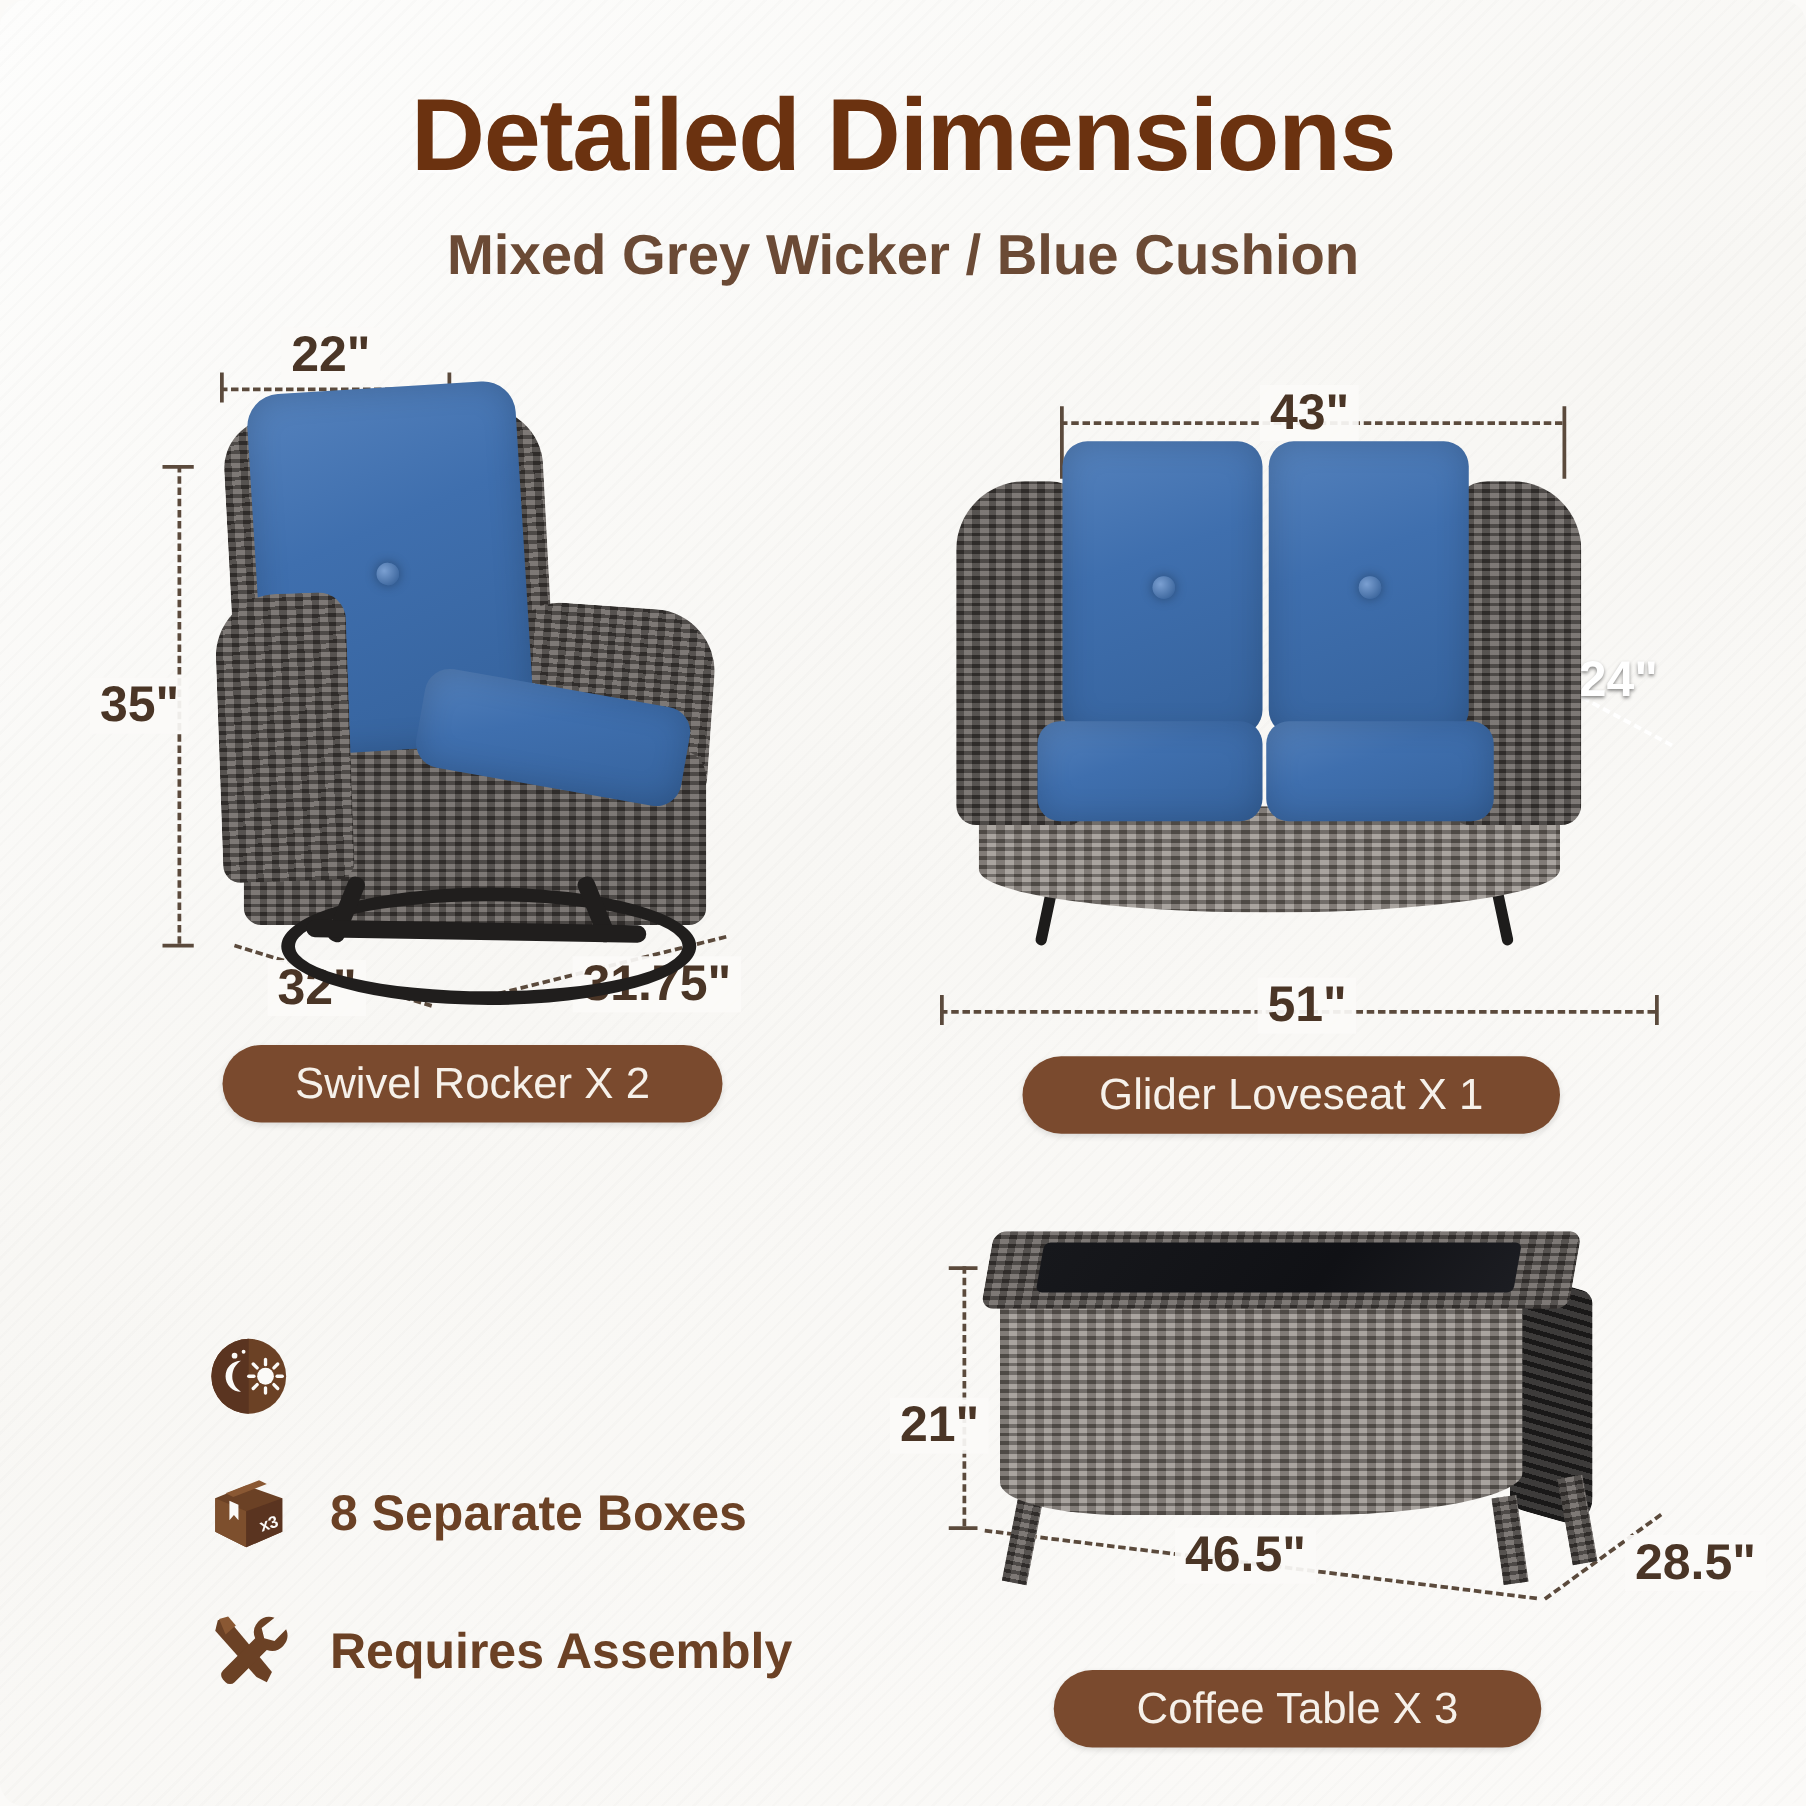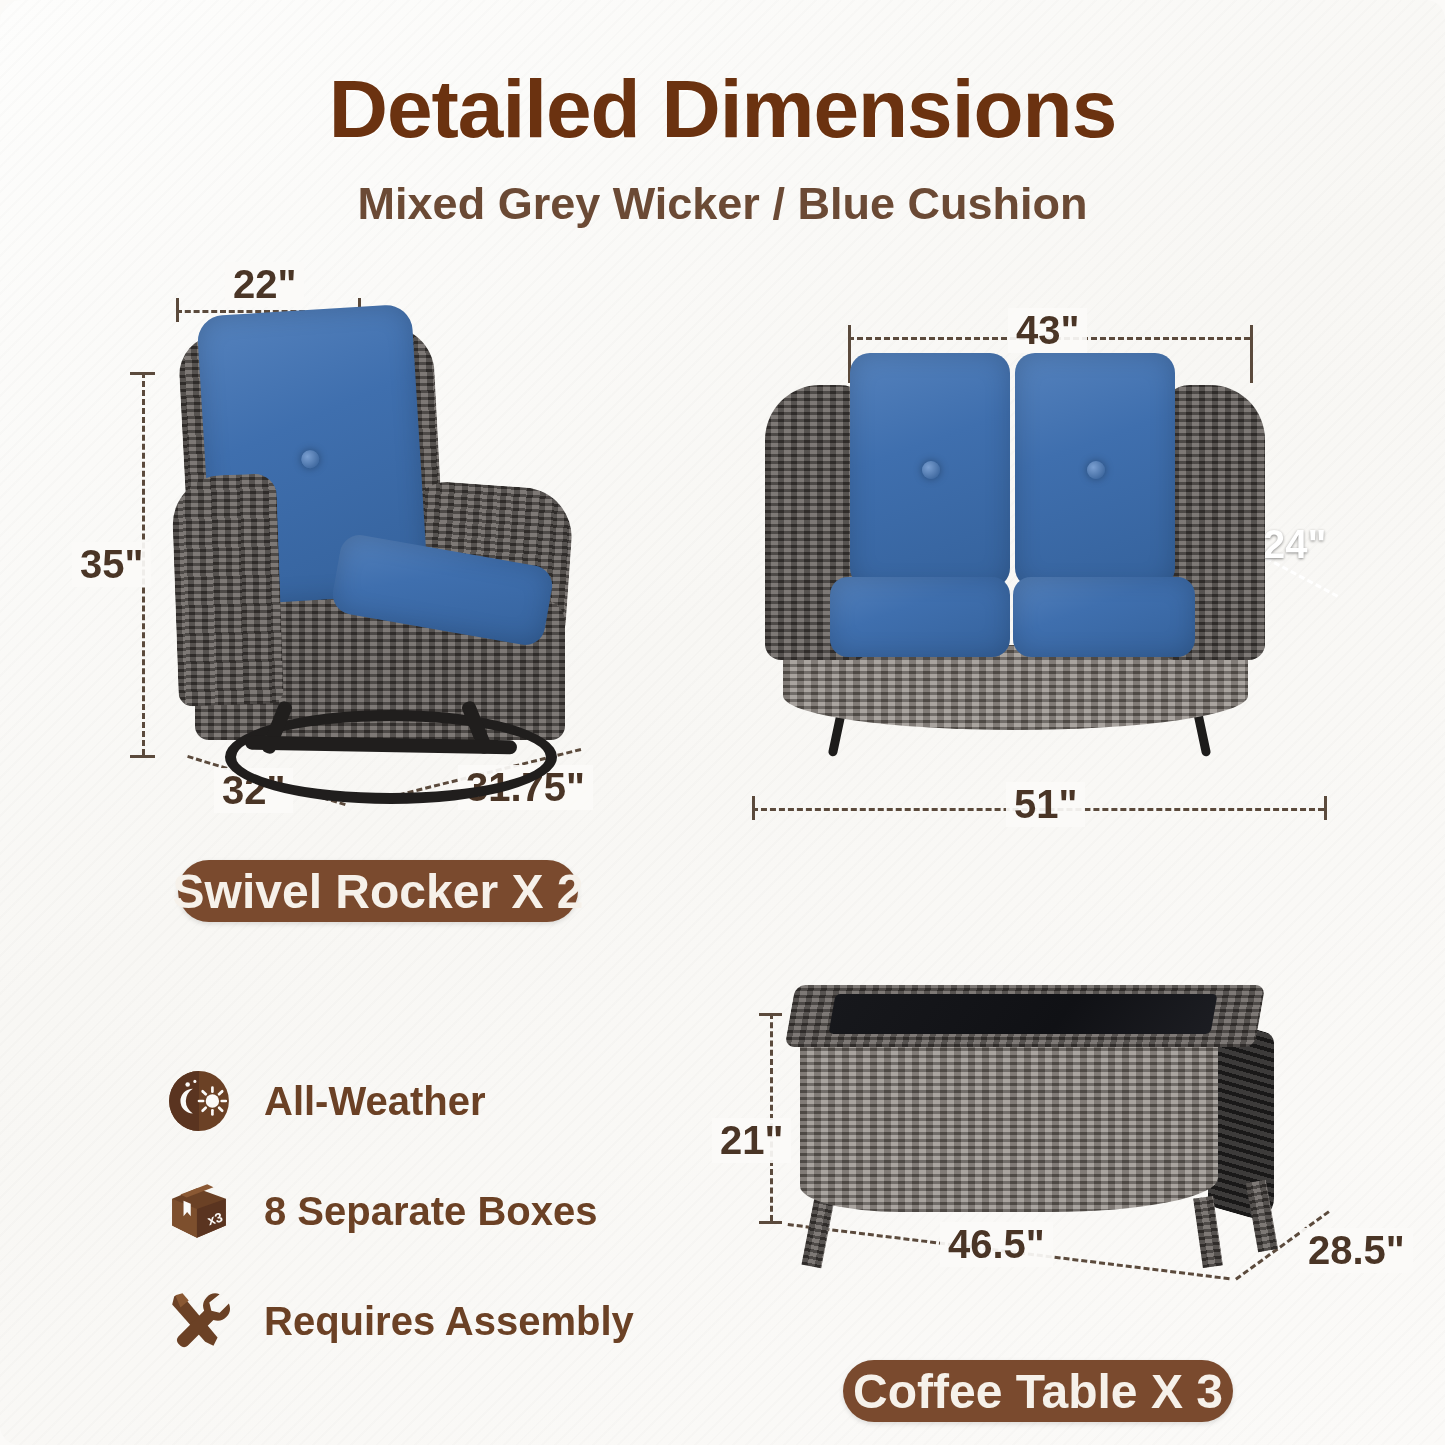--- a/index.html
+++ b/index.html
@@ -24,25 +24,24 @@
     text-shadow:0 2px 0 rgba(255,255,255,.6);
   }
   .subtitle{
     position:absolute;left:0;right:0;top:178px;text-align:center;
     font-size:45px;font-weight:bold;color:#6b4a35;
   }
 
   
   .badge{
     position:absolute;background:#7a4a2e;border-radius:60px;
-    color:#f6f1ea;font-size:48px;font-weight:bold;
+    color:#f6f1ea;font-size:35px;font-weight:normal;
     display:flex;align-items:center;justify-content:center;
     box-shadow:0 2px 5px rgba(0,0,0,.12);
     white-space:nowrap;
-    margin-top:24px;
   }
 
   
   .dimline-h{position:absolute;border-top:3px dashed #5b4a3c;height:0;}
   .dimline-v{position:absolute;border-left:3px dashed #5b4a3c;width:0;}
   .cap-v{position:absolute;width:0;border-left:3px solid #5b4a3c;}
   .cap-h{position:absolute;height:0;border-top:3px solid #5b4a3c;}
   .dimtext{
     position:absolute;font-size:40px;font-weight:bold;color:#4a3526;
     background:rgba(251,250,248,0.93);padding:0 8px;white-space:nowrap;
@@ -243,20 +242,21 @@
   <div class="dimline-v white" style="left:1183px;top:573px;height:40px;"></div>
   <div class="cap-h white" style="left:1175px;top:573px;width:17px;"></div>
   <div class="cap-h white" style="left:1175px;top:613px;width:17px;"></div>
   <div class="dimtext white" style="left:1193px;top:570px;">4"</div>
 
   <div class="dimline-h" style="left:752px;top:808px;width:572px;"></div>
   <div class="cap-v" style="left:752px;top:796px;height:24px;"></div>
   <div class="cap-v" style="left:1324px;top:796px;height:24px;"></div>
   <div class="dimtext" style="left:1006px;top:782px;">51"</div>
 
+  <div class="badge" style="left:818px;top:845px;width:430px;height:62px;">Glider Loveseat X 1</div>
 
   <div id="table">
     <div class="tb-side"></div>
     <div class="tb-leg wicker" style="left:18px;top:212px;transform:rotate(11deg);"></div>
     <div class="tb-leg wicker" style="left:408px;top:212px;transform:rotate(-8deg);"></div>
     <div class="tb-leg wicker" style="left:462px;top:196px;transform:rotate(-10deg);"></div>
     <div class="tb-front wicker-light"></div>
     <div class="tb-topframe wicker"></div>
     <div class="tb-glass"></div>
   </div>
@@ -288,21 +288,20 @@
           <line x1="45" y1="41" x2="45" y2="45"></line>
           <line x1="58" y1="32" x2="54" y2="32"></line>
           <line x1="36" y1="32" x2="32" y2="32"></line>
           <line x1="54.5" y1="22.5" x2="51.5" y2="25.5"></line>
           <line x1="38.5" y1="38.5" x2="35.5" y2="41.5"></line>
           <line x1="54.5" y1="41.5" x2="51.5" y2="38.5"></line>
           <line x1="38.5" y1="25.5" x2="35.5" y2="22.5"></line>
         </g>
       </svg>
     </span>
-    <span class="flabel">All-Weather</span>
   </div>
 
   <div class="feature" style="left:166px;top:1178px;">
     <span class="ficon">
       <svg viewBox="0 0 64 64" width="66" height="66">
         <path d="M6 20 L30 10 L58 20 L58 46 L30 58 L6 46 Z" fill="#6b4125"></path>
         <path d="M6 20 L30 30 L30 58 L6 46 Z" fill="#7d4f2d"></path>
         <path d="M30 30 L58 20 L58 46 L30 58 Z" fill="#5a3420"></path>
         <path d="M14 16 L40 6 L46 9 L20 19 Z" fill="#8a5833"></path>
         <path d="M17 22 L24 25 L24 37 L20.5 33 L17 37 Z" fill="#fbfaf8"></path>

